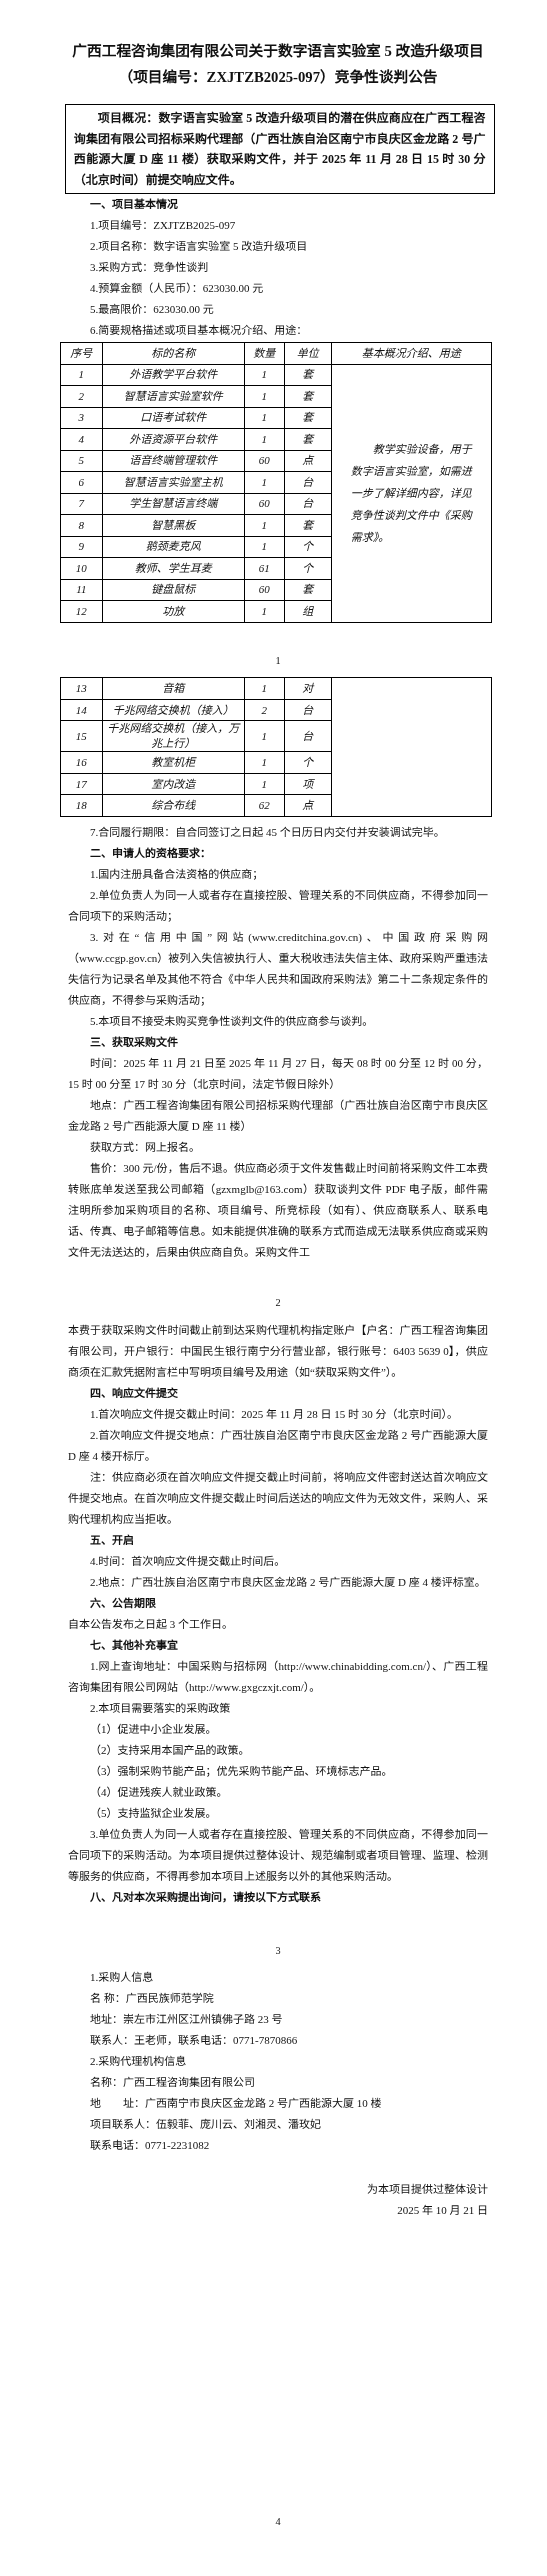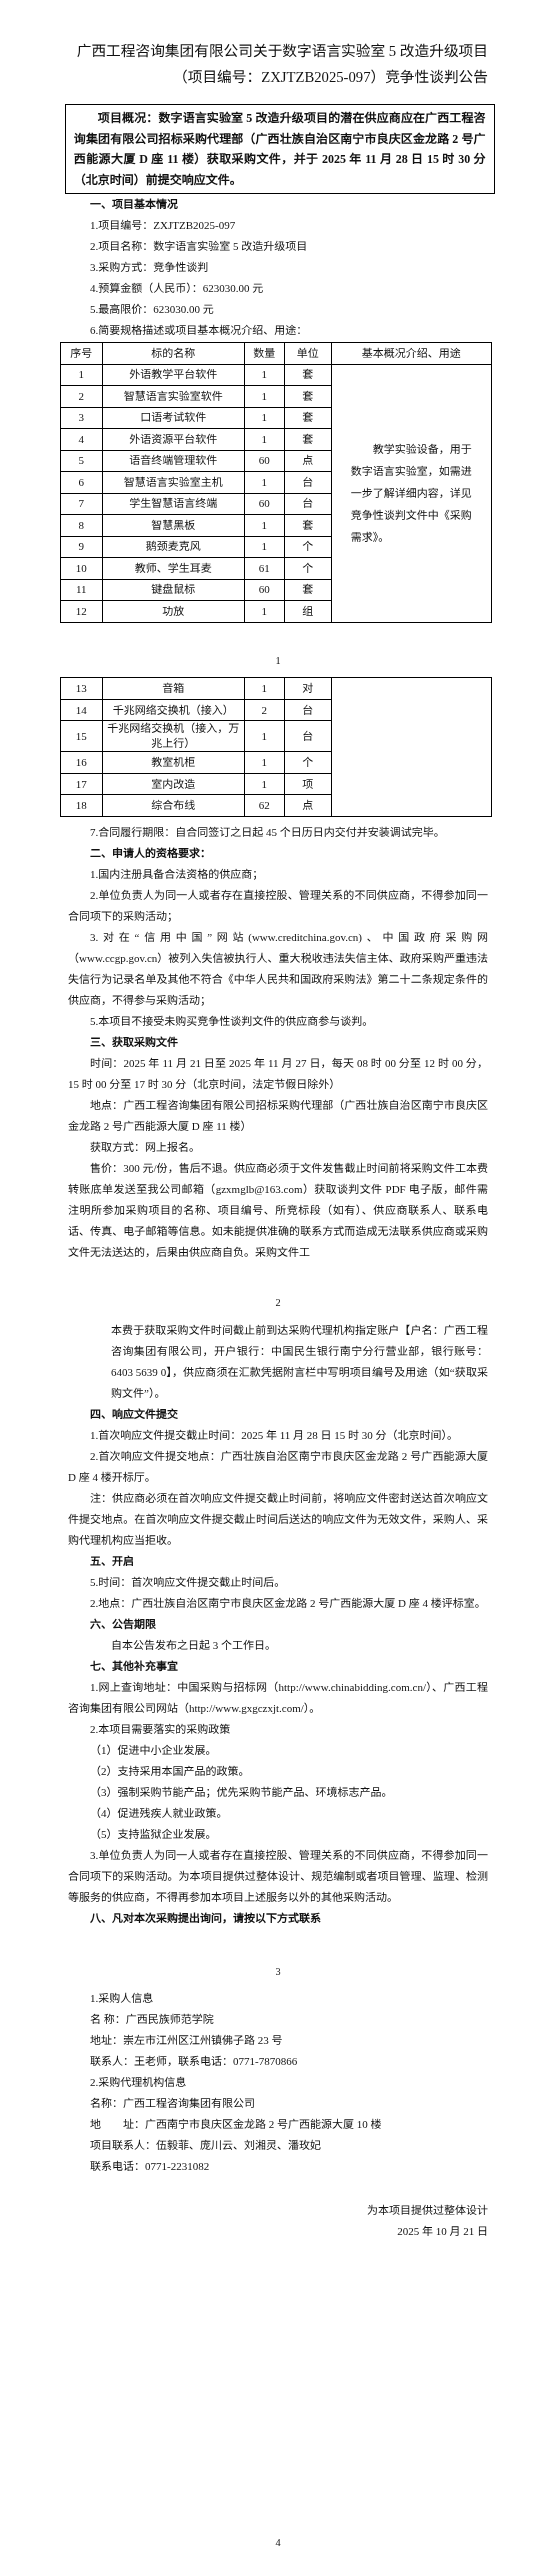--- a/index.html
+++ b/index.html
@@ -1,26 +1,26 @@
 <!DOCTYPE html>
 <html lang="zh-CN" style="font-size:11px"><head>
 <meta charset="utf-8">
 <style>
   html,body{margin:0;padding:0;background:#ffffff;}
   body{color:#111;font-family:"Liberation Serif","DejaVu Serif",serif;}
   .doc{width:548px;background:#fff;font-size:11px;line-height:21px;}
   .page{padding:0 60px 0 68px;}
   .page-first{padding-top:38px;}
-  .title{font-weight:normal;font-size:14.7px;line-height:26px;text-align:right;margin:0;}
+  .title{font-weight:bold;font-size:14.7px;line-height:26px;text-align:center;margin:0;}
   .overview-box{border:0.7px solid #000;margin:14.4px -6.8px 0 -3.4px;padding:2.7px 8.2px;font-weight:bold;font-size:12px;line-height:20.5px;}
   .overview-box p{margin:0;text-indent:2em;text-align:justify;}
   .h{font-weight:bold;}
   .p,.h{margin:0;text-indent:2em;text-align:justify;}
-  .noindent{text-indent:0;margin-left:43px;}
-  table{border-collapse:collapse;width:431px;margin-left:-8.2px;table-layout:fixed;margin-top:1.4px;}
+  .noindent{text-indent:0;}
+  table{border-collapse:collapse;width:431px;margin-left:-8.2px;table-layout:fixed;margin-top:1.4px;font-style:italic;}
   th,td{border:0.7px solid #000;font-weight:normal;text-align:center;vertical-align:middle;height:20.5px;padding:0 1.4px;line-height:15px;font-size:11px;}
   td.desc{text-align:justify;padding:0 19px;}
   td.desc p{margin:0;text-indent:2em;line-height:22px;}
   .table-cont{margin-top:9.6px;border-top:1.4px solid #9a9a9a;}
   .pagenum{text-align:center;font-size:10.3px;line-height:13.7px;margin:0;}
   .pn1{margin-top:31.5px;}
   .pn2{margin-top:33px;}
   .pn3{margin-top:36px;}
   .pn4{margin-top:294px;padding-bottom:30px;}
   .after-table{margin-top:5.5px;}
@@ -213,21 +213,21 @@
     <p class="pagenum pn2">2</p>
   </div>
 
   <div class="page">
     <p class="p noindent page-start">本费于获取采购文件时间截止前到达采购代理机构指定账户【户名：广西工程咨询集团有限公司，开户银行：中国民生银行南宁分行营业部，银行账号：6403 5639 0】，供应商须在汇款凭据附言栏中写明项目编号及用途（如“获取采购文件”）。</p>
     <p class="h">四、响应文件提交</p>
     <p class="p">1.首次响应文件提交截止时间：2025 年 11 月 28 日 15 时 30 分（北京时间）。</p>
     <p class="p">2.首次响应文件提交地点：广西壮族自治区南宁市良庆区金龙路 2 号广西能源大厦 D 座 4 楼开标厅。</p>
     <p class="p">注：供应商必须在首次响应文件提交截止时间前，将响应文件密封送达首次响应文件提交地点。在首次响应文件提交截止时间后送达的响应文件为无效文件，采购人、采购代理机构应当拒收。</p>
     <p class="h">五、开启</p>
-    <p class="p">5.时间：首次响应文件提交截止时间后。</p>
+    <p class="p">4.时间：首次响应文件提交截止时间后。</p>
     <p class="p">2.地点：广西壮族自治区南宁市良庆区金龙路 2 号广西能源大厦 D 座 4 楼评标室。</p>
     <p class="h">六、公告期限</p>
     <p class="p noindent">自本公告发布之日起 3 个工作日。</p>
     <p class="h">七、其他补充事宜</p>
     <p class="p">1.网上查询地址：中国采购与招标网（http://www.chinabidding.com.cn/）、广西工程咨询集团有限公司网站（http://www.gxgczxjt.com/）。</p>
     <p class="p">2.本项目需要落实的采购政策</p>
     <p class="p">（1）促进中小企业发展。</p>
     <p class="p">（2）支持采用本国产品的政策。</p>
     <p class="p">（3）强制采购节能产品；优先采购节能产品、环境标志产品。</p>
     <p class="p">（4）促进残疾人就业政策。</p>

